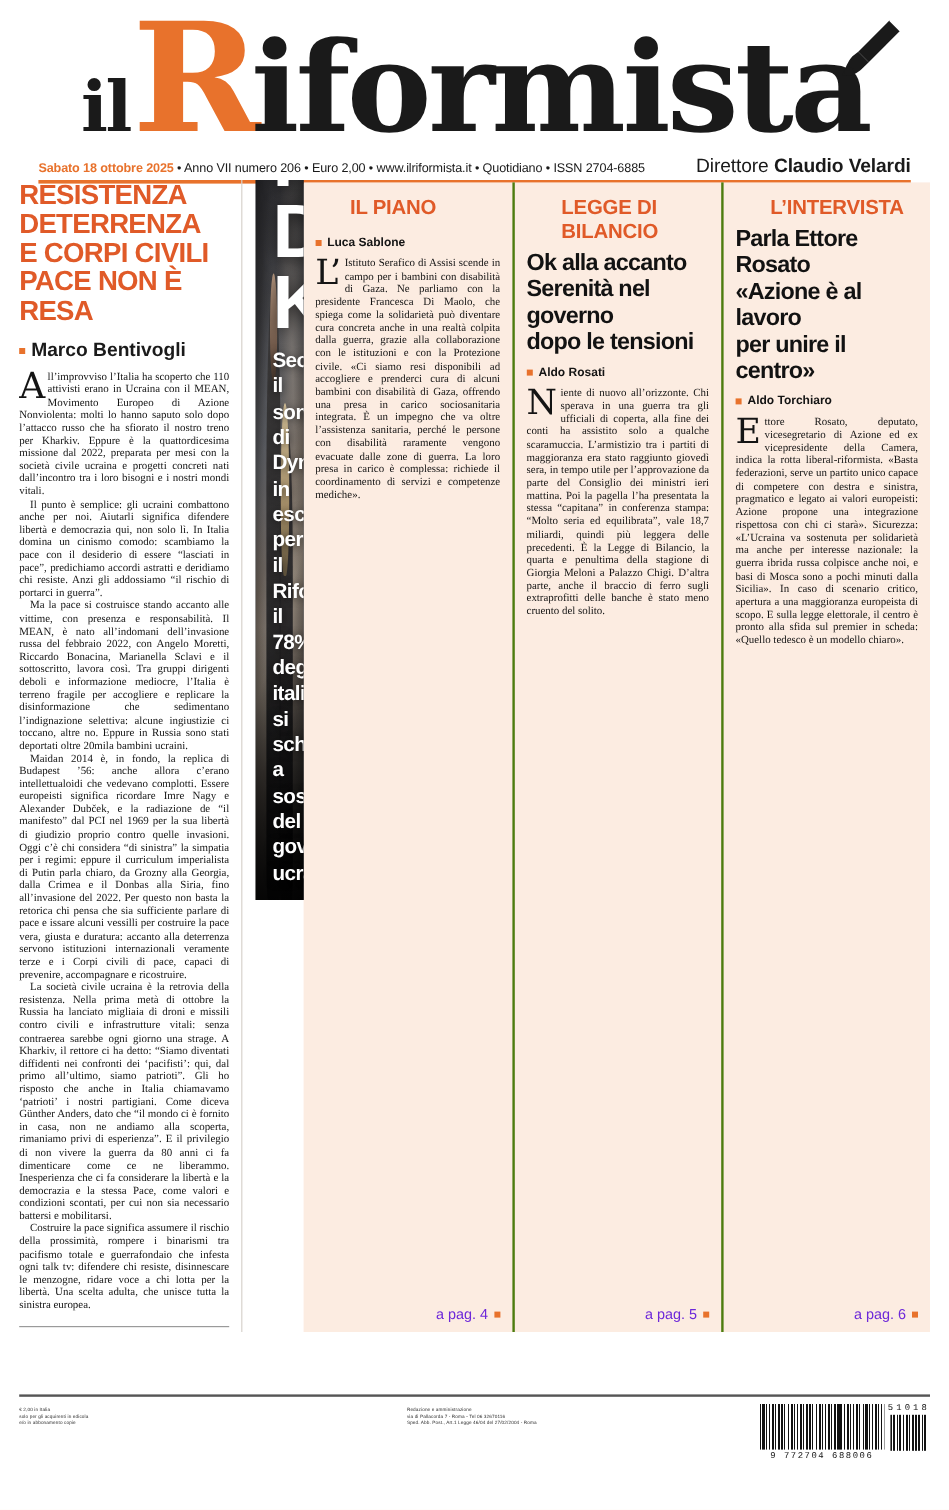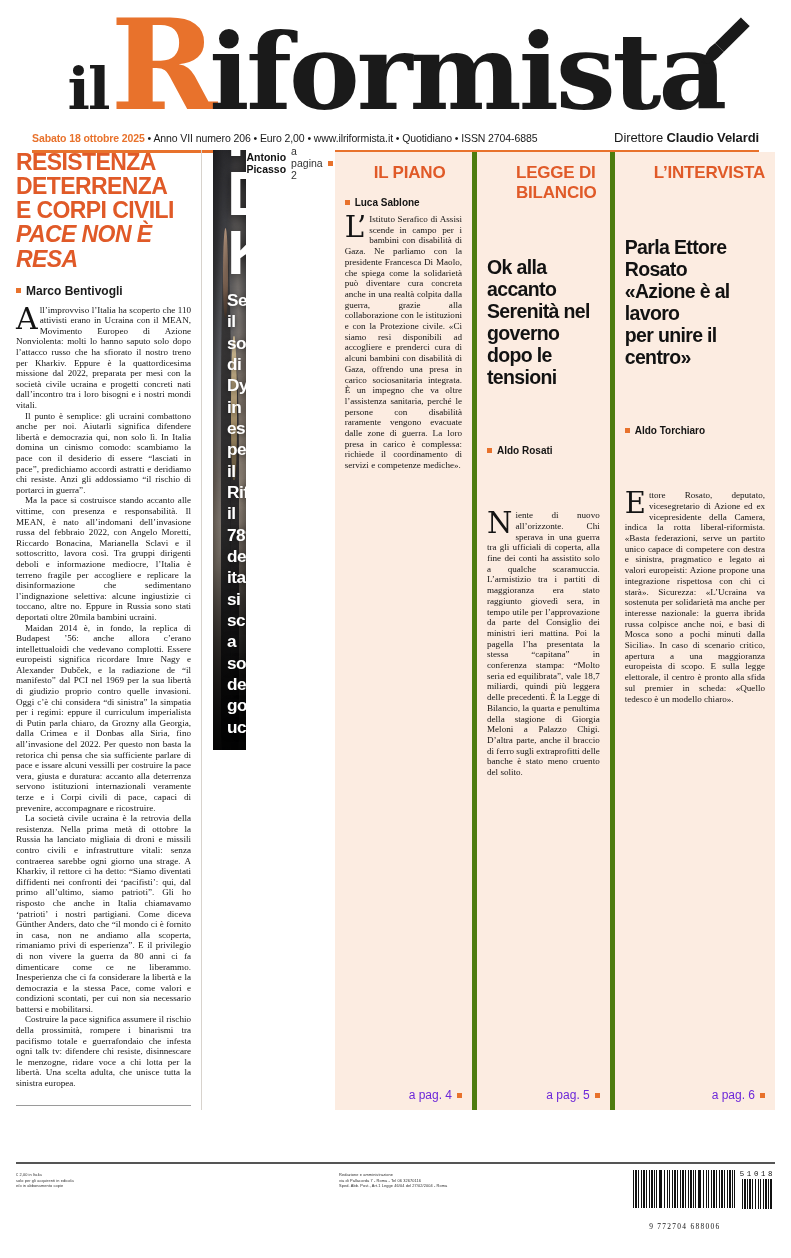--- a/index.html
+++ b/index.html
@@ -70,21 +70,21 @@
     padding: 0 16px;
     font-size: 10.5px;
     letter-spacing: -0.1px;
     color: #1a1a1a;
     font-weight: 700;
     height: 16px;
   }
   .dateline .left { white-space: nowrap; }
   .dateline .date-strong { color: #e8722c; font-weight: 700; }
   .dateline .sep-text { font-weight: 400; }
-  .dateline .right { font-weight: 400; font-size: 13px; white-space: nowrap;}
+  .dateline .right { font-weight: 400; font-size: 16px; white-space: nowrap;}
   .dateline .right b { font-weight: 700; }
 
   .rule-orange {
     margin: 4px 16px 0 16px;
     height: 3px;
     background: #e8722c;
   }
 
   
   .body-grid {
@@ -107,26 +107,25 @@
   .kicker-head {
     font-family: "Liberation Sans", sans-serif;
     font-weight: 700;
     font-size: 23px;
     line-height: 1.05;
     color: #e05a28;
     letter-spacing: -0.6px;
     text-transform: uppercase;
   }
   .kicker-head .ital {
-    font-style: italic;
     display: block;
   }
   .byline {
     margin-top: 13px;
-    font-size: 12px;
+    font-size: 16px;
     font-weight: 700;
     color: #1a1a1a;
     display: flex;
     align-items: center;
     gap: 5px;
   }
   .bullet-sq {
     display: inline-block;
     width: 5px;
     height: 5px;
@@ -279,21 +278,21 @@
     background: #fcece1;
     margin-top: 2px;
   }
   .teaser {
     flex: 1 1 33.33%;
     padding: 11px 10px 8px 10px;
     position: relative;
     display: flex;
     flex-direction: column;
   }
-  .teaser + .teaser { border-left: 5px solid #4d7c0f; gap: 48px; }
+  .teaser + .teaser { border-left: 2px solid #4d7c0f; }
   .teaser-kicker {
     font-weight: 700;
     font-size: 17px;
     letter-spacing: -0.2px;
     color: #e05a28;
     text-transform: uppercase;
     margin-bottom: 5px;
     margin-left: 29px;
   }
   .teaser-title {
@@ -383,24 +382,24 @@
   .bc-bars {
     height: 38px;
     width: 104px;
     background:
       repeating-linear-gradient(90deg,
         #111 0px, #111 1px, #fff 1px, #fff 2.4px,
         #111 2.4px, #111 4.2px, #fff 4.2px, #fff 5px,
         #111 5px, #111 5.9px, #fff 5.9px, #fff 7.8px);
   }
   .bc-digits {
-    font-family: Liberation Serif, serif;
+    font-family: Liberation Mono, monospace;
     font-size: 7.4px;
     letter-spacing: 1.3px;
-    margin-top: 14px;
+    margin-top: 2px;
     color: #111;
   }
   .bc-addon { display: flex; flex-direction: column; align-items: center; }
   .bc-addon-digits {
     font-family: "Liberation Mono", monospace;
     font-size: 7.4px;
     letter-spacing: 2.6px;
     color: #111;
     margin-bottom: 1px;
   }
@@ -477,27 +476,20 @@
 
         <div class="lead-text">
           <h1 class="lead-title">AL FIANCO DI KYIV</h1>
           <p class="lead-sub">
             <span>Secondo il sondaggio di Dynata, in esclusiva per il Riformista,</span><br>
             <span>il 78% degli italiani si schiera a sostegno del governo ucraino</span>
           </p>
         </div>
       </div>
 
-      <div class="credit-bar">
-        <div class="credit-inner">
-          <b>Antonio Picasso</b>
-            <span> a pagina 2</span>
-          <span class="bullet-sq"></span>
-        </div>
-      </div>
 
       <div class="teasers">
 
         <article class="teaser">
           <div class="teaser-kicker">IL PIANO</div>
           <div class="teaser-byline">
             <span class="bullet-sq"></span>
             <span>Luca Sablone</span>
           </div>
           <div class="teaser-body">

